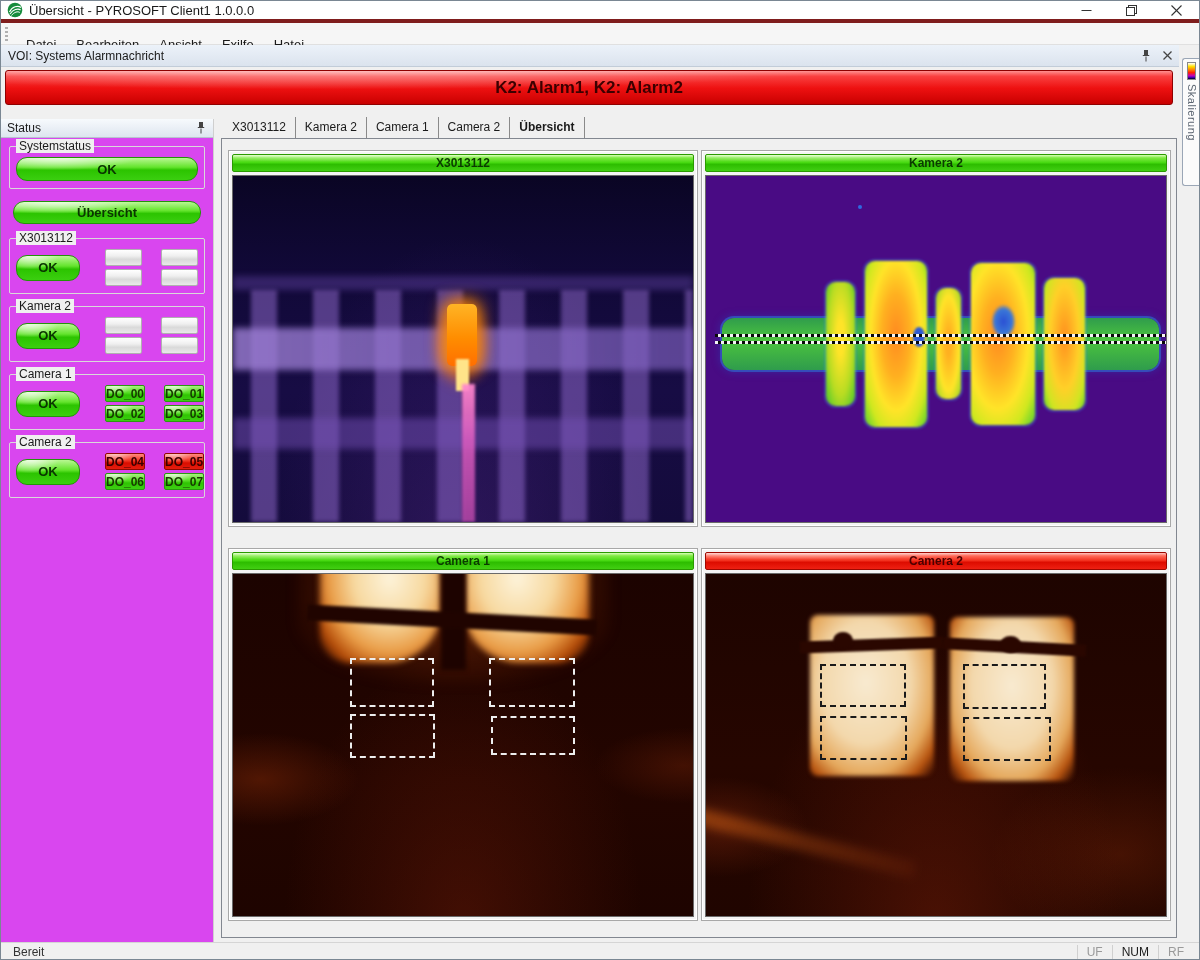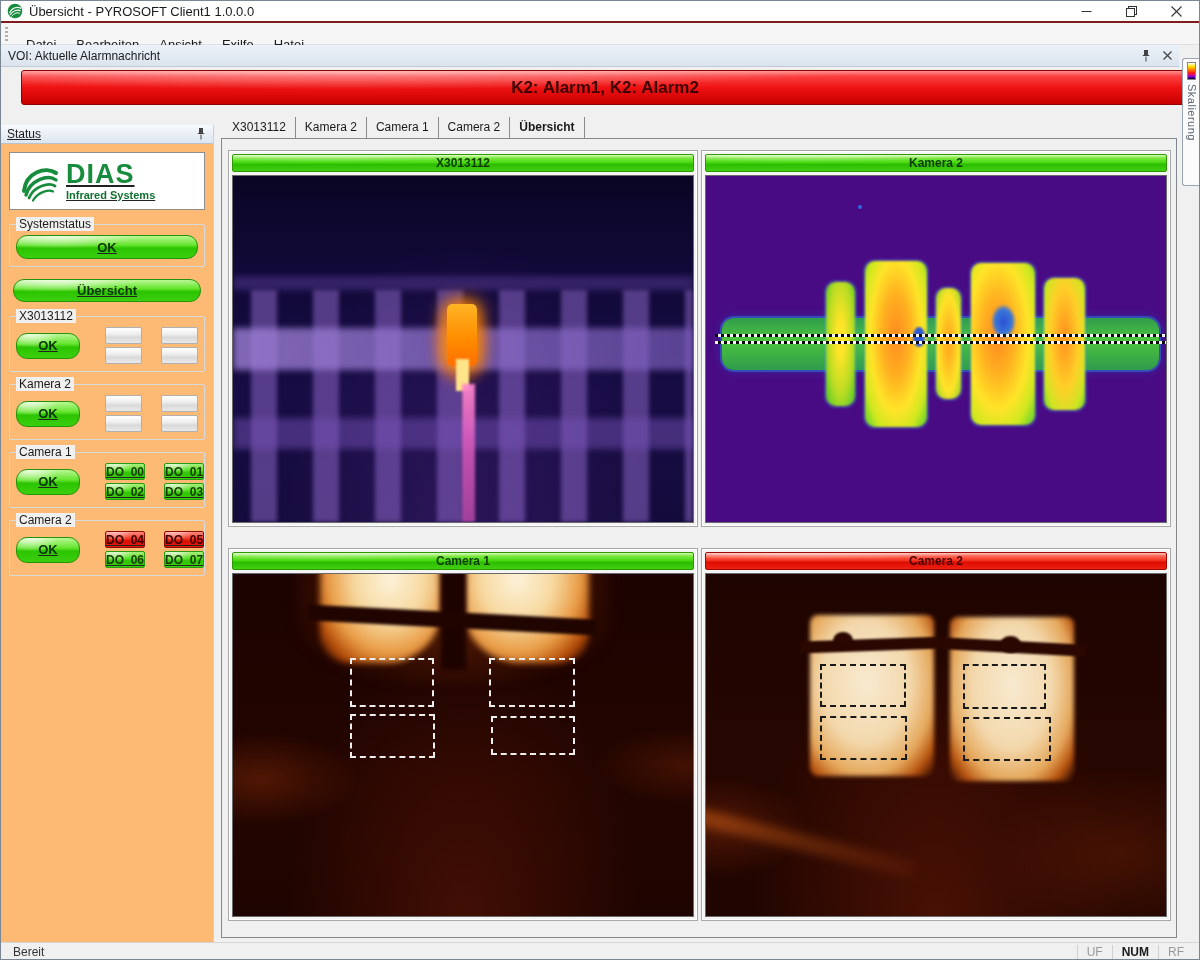--- a/index.html
+++ b/index.html
@@ -2,21 +2,21 @@
 <html><head>
 <meta charset="utf-8">
 <style>
   html,body{margin:0;padding:0;background:#d8d8d8;}
   #app{position:relative;width:1200px;height:960px;background:#f0f0f0;overflow:hidden;
        font-family:"Liberation Sans",sans-serif;color:#222;border:1px solid #7a8793;box-sizing:border-box;}
   *{box-sizing:border-box;}
 
   
   .titlebar{position:absolute;left:0;top:0;width:100%;height:22px;background:#ffffff;
-            display:flex;align-items:center;border-bottom:2px solid #7f1d1d;}
+            display:flex;align-items:center;border-bottom:4px solid #7f1d1d;}
   .app-icon{width:16px;height:16px;margin:0 6px 0 6px;flex:none;}
   .title-text{font-size:13px;color:#1a1a1a;white-space:nowrap;}
   .tb-spacer{flex:1;}
   .tb-btn{width:45px;height:22px;display:flex;align-items:center;justify-content:center;flex:none;}
   .tb-btn svg{display:block;}
 
   
   .menubar{position:absolute;left:0;top:22px;width:100%;height:22px;background:#f6f6f6;
            display:flex;align-items:center;border-bottom:1px solid #e0e0e0;}
   .menu-grip{width:3px;height:14px;margin:0 8px 0 4px;
@@ -24,37 +24,37 @@
   .menu-item{padding:12px 10px;font-size:13px;color:#1a1a1a;height:22px;line-height:21px;}
   .m-key{text-decoration:underline;}
 
   
   .voi-header{position:absolute;left:0;top:44px;width:1178px;height:22px;
               background:linear-gradient(180deg,#ecf2f9 0%,#dbe3ee 100%);
               border-bottom:1px solid #c2ccd8;display:flex;align-items:center;}
   .voi-title{font-size:12px;color:#1a1a1a;margin-left:7px;flex:1;}
   .voi-icon{width:18px;height:16px;display:flex;align-items:center;justify-content:center;margin-right:3px;}
   .voi-body{position:absolute;left:0;top:66px;width:1178px;height:46px;background:#f0f0f0;}
-  .alarm-banner{position:absolute;left:20px;top:3px;width:1168px;height:35px;border-radius:3px;
+  .alarm-banner{position:absolute;left:4px;top:3px;width:1168px;height:35px;border-radius:3px;
                 border:1px solid #8f0000;
                 background:radial-gradient(ellipse at 28% -20%, rgba(255,255,255,0.55), rgba(255,255,255,0) 45%),
                            linear-gradient(180deg,#ff9090 0%,#fa4040 16%,#ee1111 52%,#c80000 100%);
                 color:#3c0000;font-weight:bold;font-size:17px;text-align:center;line-height:33px;}
 
   
   .scaling-tab{position:absolute;left:1181px;top:57px;width:18px;height:128px;background:#fbfbfb;
                border:1px solid #9aa6b6;border-right:none;border-radius:3px 0 0 3px;
                display:flex;flex-direction:column;align-items:center;padding-top:3px;}
   .scaling-icon{width:9px;height:18px;flex:none;border:1px solid #888;
                 background:linear-gradient(180deg,#ffffff 0%,#ffe000 22%,#ff8000 42%,#ff2000 60%,#c000c0 80%,#2000a0 94%,#000 100%);}
   .scaling-label{writing-mode:vertical-lr;font-size:11px;color:#5a6470;margin-top:4px;letter-spacing:0.5px;}
 
   
-  .sidebar{position:absolute;left:0;top:124px;width:213px;height:827px;background:#fdba74;
-           border-right:1px solid #cfcfcf;text-decoration:underline;}
+  .sidebar{position:absolute;left:0;top:118px;width:213px;height:827px;background:#d946ef;
+           border-right:1px solid #cfcfcf;}
   .sb-header{height:19px;background:linear-gradient(180deg,#f7fafd,#dde5ef);border-bottom:1px solid #b8c2cf;
              display:flex;align-items:center;}
   .sb-title{font-size:12px;color:#1a1a1a;margin-left:6px;flex:1;}
   .sb-pin{width:16px;height:16px;margin-right:4px;display:flex;align-items:center;justify-content:center;}
   .sb-body{padding:8px 8px 0 8px;}
   .logo-box{height:58px;background:#fff;border:1px solid #8f8f8f;display:flex;align-items:center;
             padding:4px 6px;margin-bottom:14px;}
   .logo-swirl{width:46px;height:46px;flex:none;}
   .logo-textcol{margin-left:4px;line-height:1;}
   .logo-brand{font-size:27px;font-weight:bold;color:#168c3c;letter-spacing:1px;}
@@ -196,21 +196,21 @@
   .sd-r1{left:24.7%;top:26.2%;width:18.7%;height:12.7%;}
   .sd-r2{left:24.7%;top:41.5%;width:19.1%;height:13.0%;}
   .sd-r3{left:55.9%;top:26.2%;width:18.1%;height:13.3%;}
   .sd-r4{left:55.9%;top:41.8%;width:19.1%;height:13.0%;}
 
   
   .statusbar{position:absolute;left:0;top:941px;width:100%;height:19px;background:#f0f0f0;
              border-top:1px solid #d5d5d5;display:flex;align-items:center;font-size:12px;}
   .status-msg{margin-left:12px;color:#333;flex:1;}
   .status-ind{padding:0 9px;height:15px;line-height:15px;border-left:1px solid #d0d0d0;color:#9a9a9a;}
-  .status-ind[data-active="true"]{color:#1a1a1a;font-weight:bold;}
+  .status-ind[data-active="true"]{color:#1a1a1a;}
   .status-pad{width:6px;}
 </style>
 </head>
 <body>
 
 <div id="app">
 
   <div class="titlebar">
     <span class="app-icon">
       <svg width="16" height="16" viewBox="0 0 16 16">
@@ -244,21 +244,21 @@
   <div class="menubar">
     <span class="menu-grip"></span>
     <span class="menu-item"><span class="m-pre"></span><span class="m-key">D</span><span class="m-post">atei</span></span>
     <span class="menu-item"><span class="m-pre"></span><span class="m-key">B</span><span class="m-post">earbeiten</span></span>
     <span class="menu-item"><span class="m-pre"></span><span class="m-key">A</span><span class="m-post">nsicht</span></span>
     <span class="menu-item"><span class="m-pre">E</span><span class="m-key">x</span><span class="m-post">ilfe</span></span>
     <span class="menu-item"><span class="m-pre"></span><span class="m-key">H</span><span class="m-post">atei</span></span>
   </div>
 
   <div class="voi-header">
-    <span class="voi-title">VOI: Aktuelle Alarmnachricht</span>
+    <span class="voi-title">VOI: Systems Alarmnachricht</span>
     <span class="voi-icon">
       <svg width="10" height="14" viewBox="0 0 10 14">
           <path d="M3 1h4v5h1.2v1H1.8V6H3z" fill="#444"></path>
           <rect x="4.5" y="7.5" width="1" height="5" fill="#444"></rect>
         </svg>
     </span>
     <span class="voi-icon">
       <svg width="9" height="9" viewBox="0 0 9 9">
           <line x1="0.5" y1="0.5" x2="8.5" y2="8.5" stroke="#444" stroke-width="1.2"></line>
           <line x1="8.5" y1="0.5" x2="0.5" y2="8.5" stroke="#444" stroke-width="1.2"></line>
@@ -279,34 +279,20 @@
       <span class="sb-title">Status</span>
       <span class="sb-pin">
         <svg width="10" height="14" viewBox="0 0 10 14">
             <path d="M3 1h4v5h1.2v1H1.8V6H3z" fill="#444"></path>
             <rect x="4.5" y="7.5" width="1" height="5" fill="#444"></rect>
           </svg>
       </span>
     </div>
     <div class="sb-body">
 
-      <div class="logo-box">
-        <span class="logo-swirl">
-          <svg width="46" height="46" viewBox="0 0 46 46">
-            <path d="M8 33 C10 14 30 8 40 15" stroke="#168c3c" stroke-width="4" fill="none" stroke-linecap="round"></path>
-            <path d="M10 37 C14 22 32 16 40 22" stroke="#168c3c" stroke-width="3.4" fill="none" stroke-linecap="round"></path>
-            <path d="M13 40 C18 28 33 24 39 28" stroke="#168c3c" stroke-width="2.8" fill="none" stroke-linecap="round"></path>
-            <path d="M17 42.5 C22 34 33 31 37 33.5" stroke="#168c3c" stroke-width="2.2" fill="none" stroke-linecap="round"></path>
-          </svg>
-        </span>
-        <span class="logo-textcol">
-          <div class="logo-brand">DIAS</div>
-          <div class="logo-sub">Infrared Systems</div>
-        </span>
-      </div>
 
       <div class="groupbox">
         <span class="gb-label">Systemstatus</span>
         <div class="btn-green ok-wide">OK</div>
       </div>
 
       <div class="btn-green btn-overview">Übersicht</div>
 
       <div class="groupbox">
         <span class="gb-label">X3013112</span>

